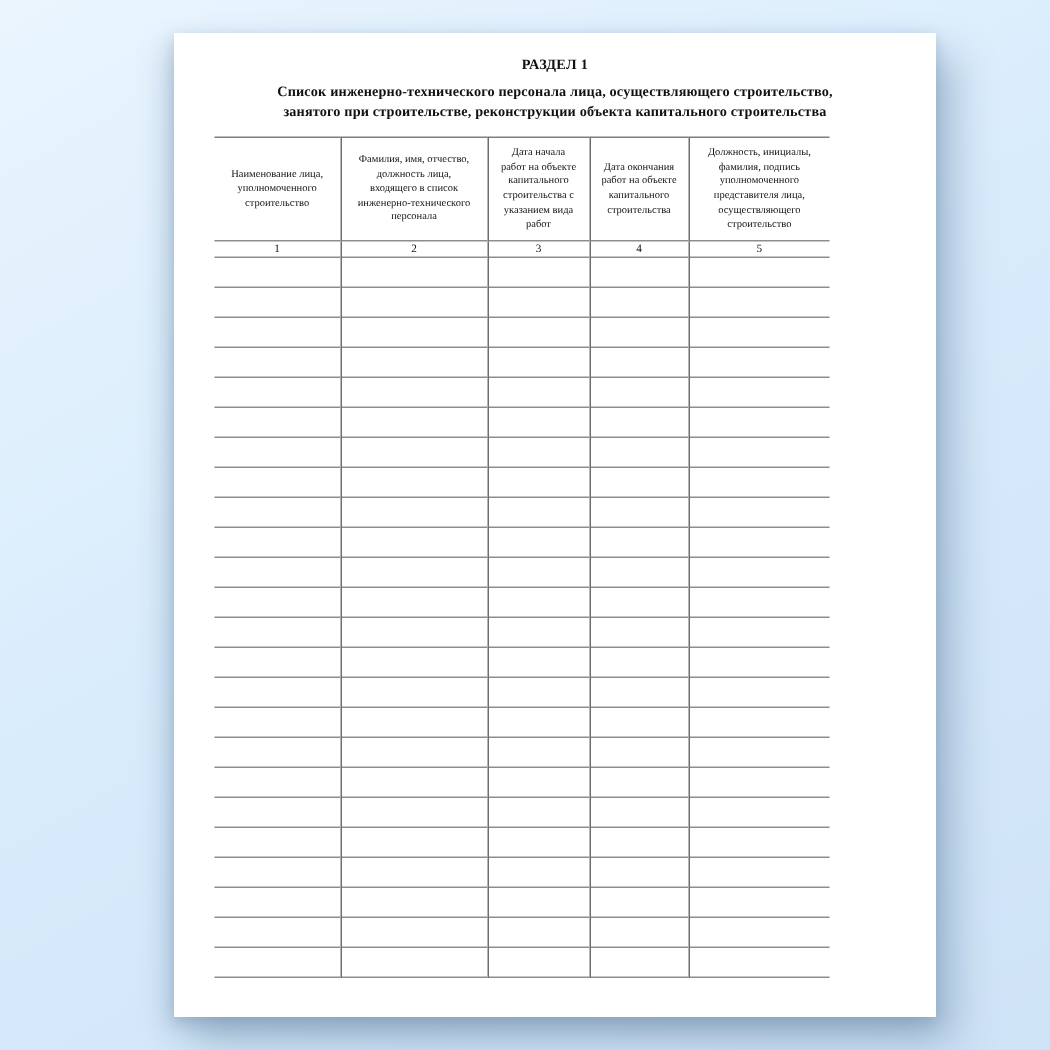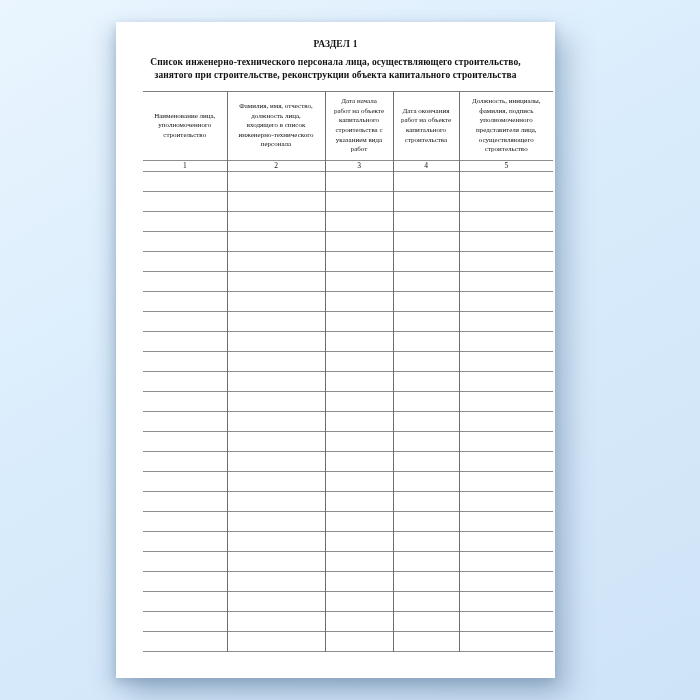--- a/index.html
+++ b/index.html
@@ -11,21 +11,21 @@
     height: 700px;
     overflow: hidden;
     position: relative;
     background: linear-gradient(150deg, #eaf5fe 0%, #d9ecfc 45%, #cfe3f7 100%);
     font-family: "Liberation Serif", "DejaVu Serif", serif;
   }
   .page {
     position: absolute;
     left: 116px;
     top: 22px;
-    width: 439px;
+    width: 508px;
     height: 656px;
     background: #ffffff;
     box-shadow:
       14px 16px 24px rgba(110, 140, 170, 0.45),
       -7px 9px 18px rgba(110, 140, 170, 0.30),
       0 3px 8px rgba(100, 130, 160, 0.30);
   }
   .section-title {
     position: absolute;
     top: 17px;

